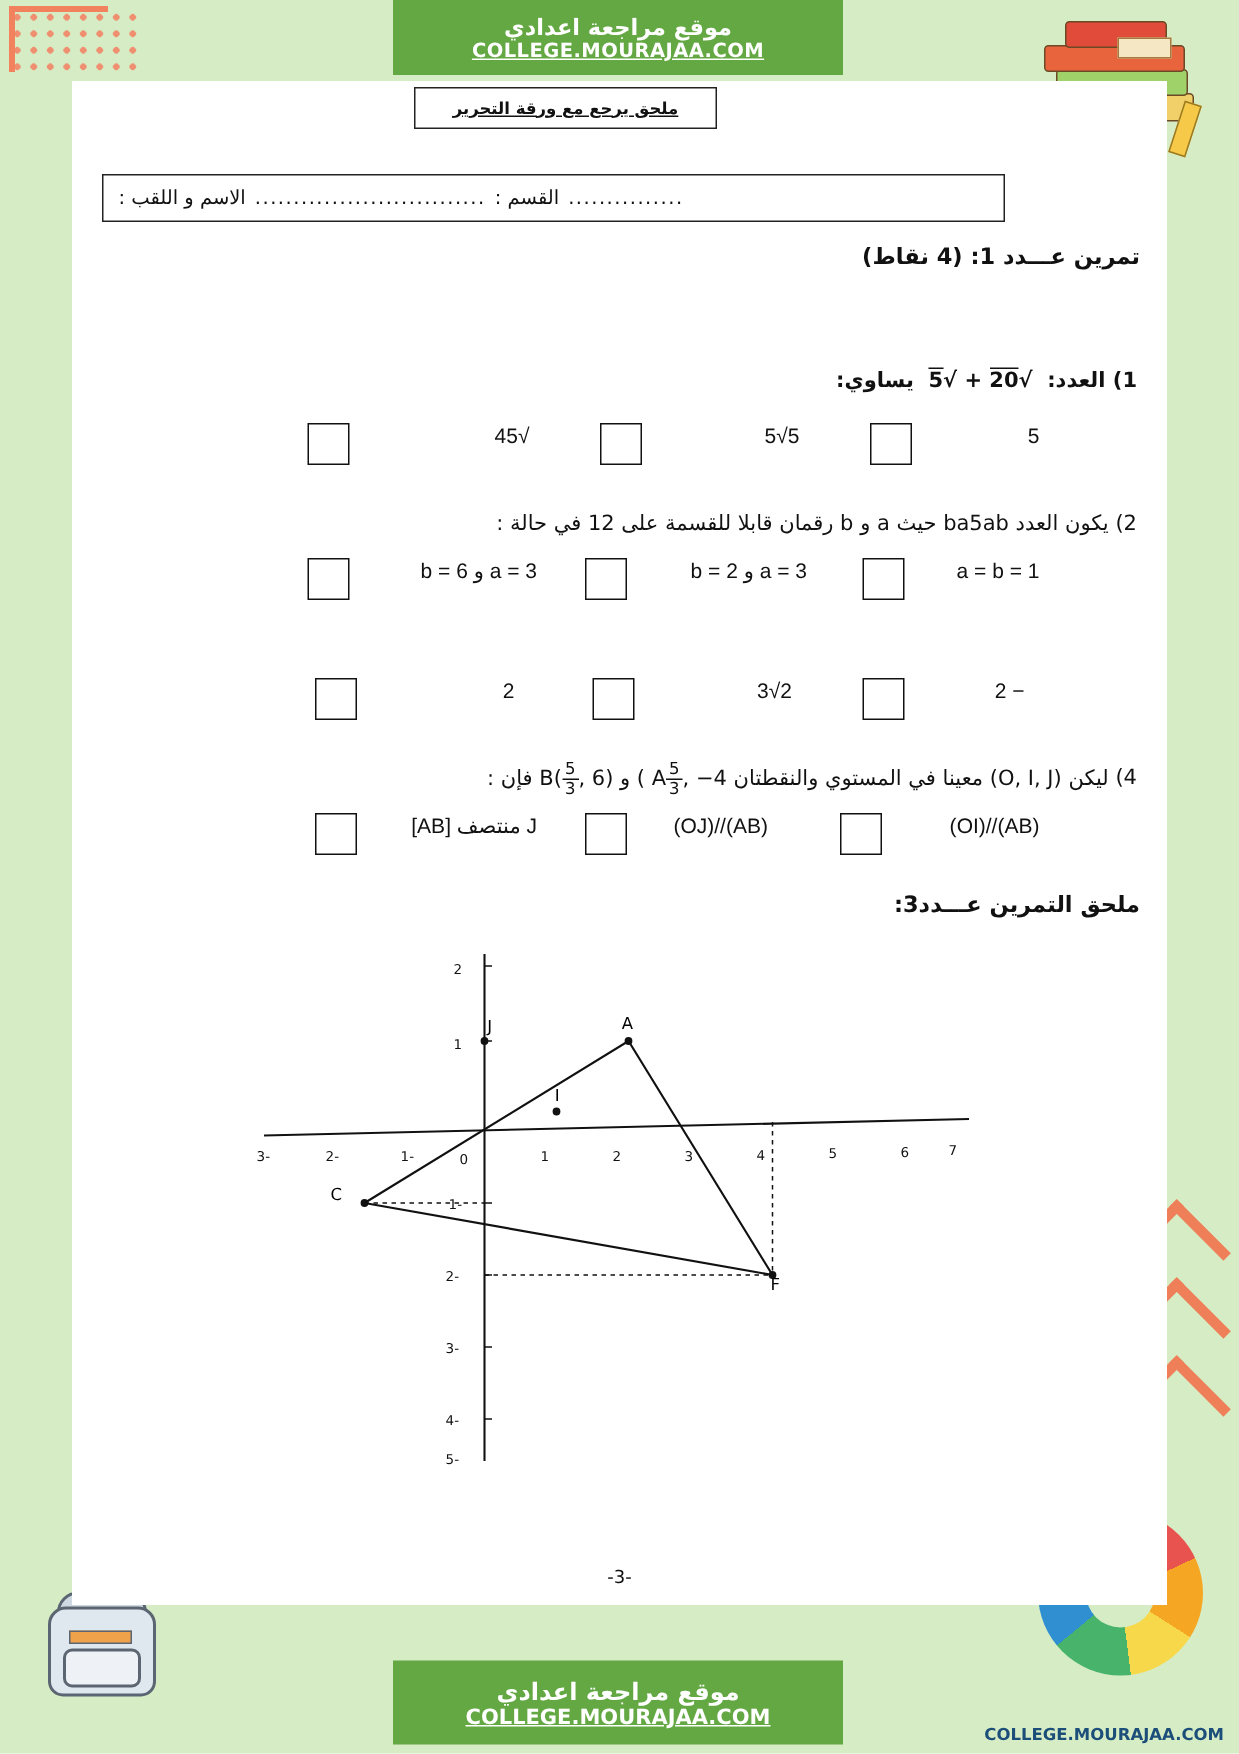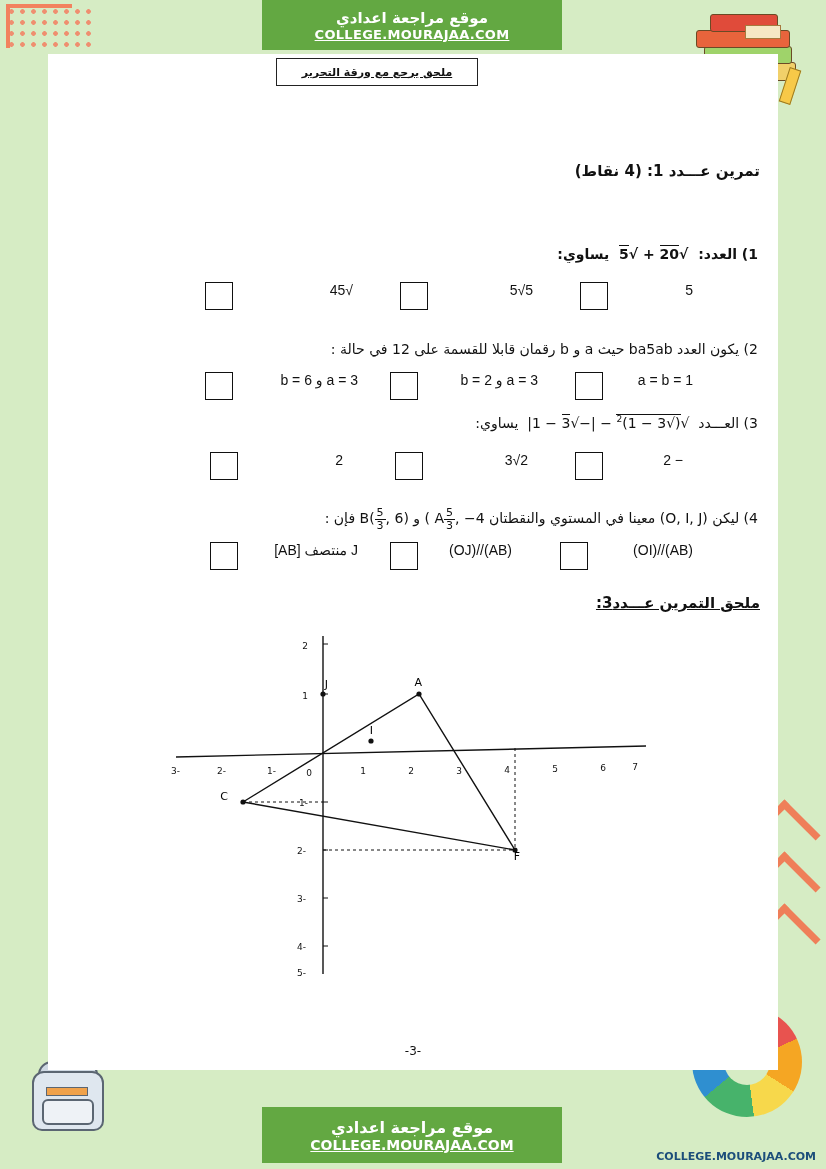--- a/index.html
+++ b/index.html
@@ -107,21 +107,21 @@
   .q1{right:20px;top:192px;font-weight:bold;}
   .q2{right:20px;top:287px;}
   .q3{right:20px;top:360px;}
   .q4{right:20px;top:453px;}
 
   .opt-row{position:absolute;left:0;width:730px;height:34px;}
   .opt{position:absolute;font-family:Liberation Sans, sans-serif;font-size:14px;}
   .cbx{position:absolute;width:26px;height:26px;border:1.4px solid #111;background:#fff;}
 
   .sub-title{
-    position:absolute;right:18px;top:540px;font-size:15px;font-weight:bold;text-decoration:underline;
+    position:absolute;right:18px;top:540px;font-size:15px;font-weight:bold;
     font-family:"DejaVu Sans", sans-serif;
   }
 
   .graph{position:absolute;left:120px;top:570px;width:490px;height:360px;}
   .page-num{position:absolute;left:0;right:0;bottom:12px;text-align:center;font-size:12px;
     font-family:"DejaVu Sans", sans-serif;}
 
   .frac{display:inline-block;vertical-align:middle;text-align:center;font-size:11px;line-height:1.05;}
   .frac .num{display:block;border-bottom:1px solid #111;padding:0 2px;}
   sup{font-size:9px;}
@@ -169,20 +169,26 @@
     <div class="l2">COLLEGE.MOURAJAA.COM</div>
   </div>
 
   <div class="corner-credit">COLLEGE.MOURAJAA.COM</div>
 
   <div class="sheet">
     <div class="doc">
 
       <div class="annex-box">ملحق يرجع مع ورقة التحرير</div>
 
+      <div class="name-box">
+        <span>الاسم و اللقب :</span>
+        <span class="dots">..............................</span>
+        <span>القسم :</span>
+        <span class="dots">...............</span>
+      </div>
 
       <div class="ex-title">تمرين عـــدد 1: (4 نقاط)</div>
 
       <div class="q q1">
         <span>1)</span>
         <span>العدد:</span>
         <span>&nbsp;√<span style="border-top:1px solid #111;">20</span> + √<span style="border-top:1px solid #111;">5</span>&nbsp;</span>
         <span>يساوي:</span>
       </div>
       <div class="opt-row" style="top:228px;">
@@ -200,26 +206,20 @@
       </div>
       <div class="opt-row" style="top:318px;">
         <span class="opt" style="right:85px;">a = b = 1</span>
         <div class="cbx" style="right:175px;"></div>
         <span class="opt" style="right:240px;">a = 3 و b = 2</span>
         <div class="cbx" style="right:360px;"></div>
         <span class="opt" style="right:420px;">a = 3 و b = 6</span>
         <div class="cbx" style="right:545px;"></div>
       </div>
 
-      <div class="q q3">
-        <span>3)</span>
-        <span>العـــدد</span>
-        <span>&nbsp;√<span style="border-top:1px solid #111;">(√<span style="border-top:1px solid #111;">3</span> − 1)<sup>2</sup></span> − |−√<span style="border-top:1px solid #111;">3</span> − 1|&nbsp;</span>
-        <span>يساوي:</span>
-      </div>
       <div class="opt-row" style="top:398px;">
         <span class="opt" style="right:95px;">− 2</span>
         <div class="cbx" style="right:175px;"></div>
         <span class="opt" style="right:250px;">2√3</span>
         <div class="cbx" style="right:355px;"></div>
         <span class="opt" style="right:435px;">2</span>
         <div class="cbx" style="right:540px;"></div>
       </div>
 
       <div class="q q4">

